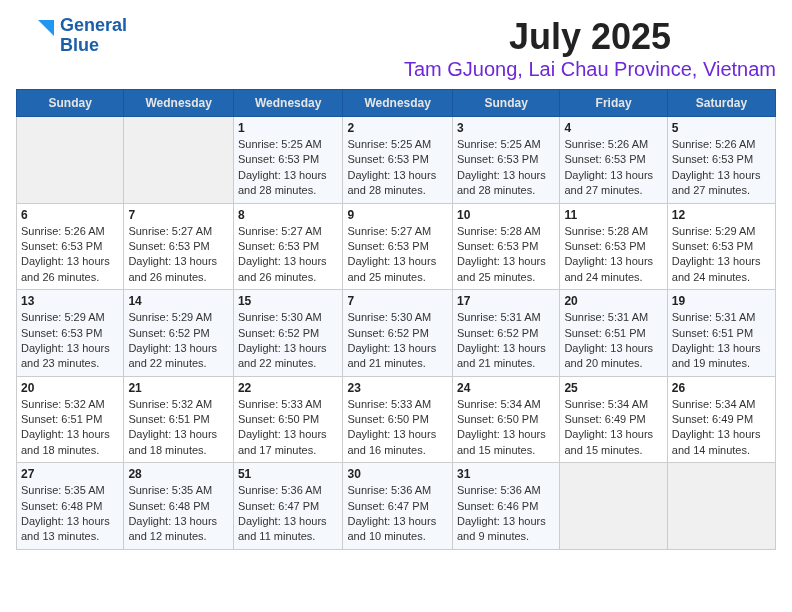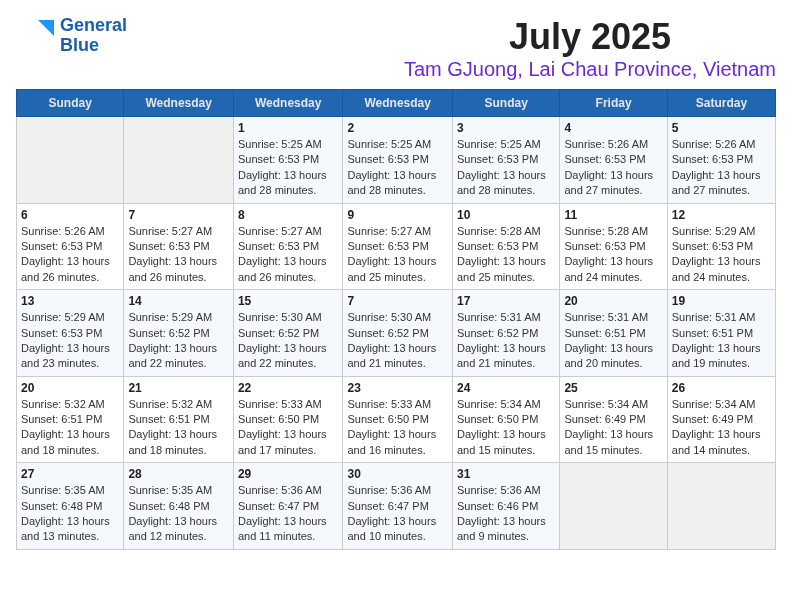--- a/index.html
+++ b/index.html
@@ -288,21 +288,21 @@
 Sunset: 6:48 PM
 Daylight: 13 hours and 13 minutes.</div>
         </td>
         <td>
           <span class="day-num">28</span>
           <div class="day-info" style="white-space: pre-line;">Sunrise: 5:35 AM
 Sunset: 6:48 PM
 Daylight: 13 hours and 12 minutes.</div>
         </td>
         <td>
-          <span class="day-num">29</span>
+          <span class="day-num">51</span>
           <div class="day-info" style="white-space: pre-line;">Sunrise: 5:36 AM
 Sunset: 6:47 PM
 Daylight: 13 hours and 11 minutes.</div>
         </td>
         <td>
           <span class="day-num">30</span>
           <div class="day-info" style="white-space: pre-line;">Sunrise: 5:36 AM
 Sunset: 6:47 PM
 Daylight: 13 hours and 10 minutes.</div>
         </td>

